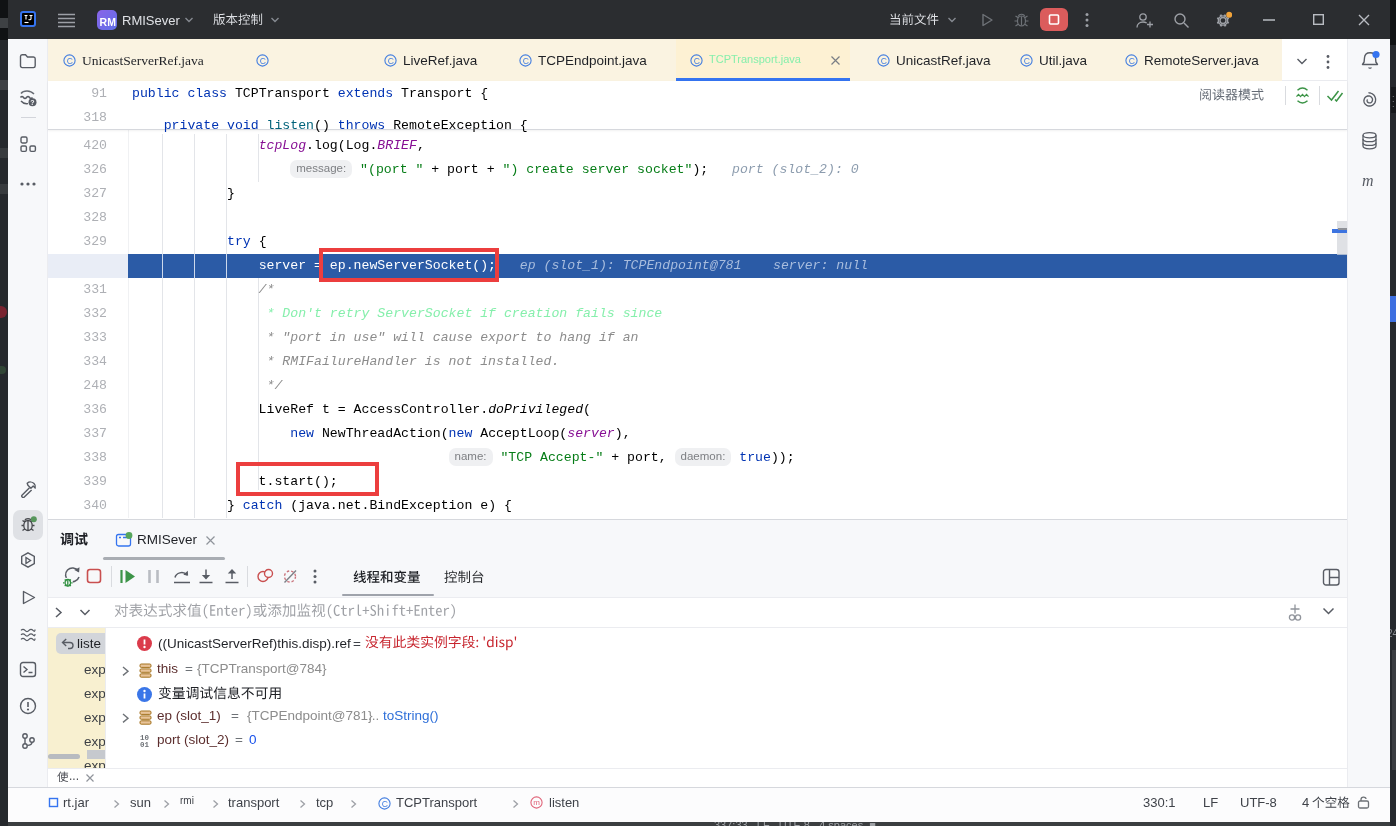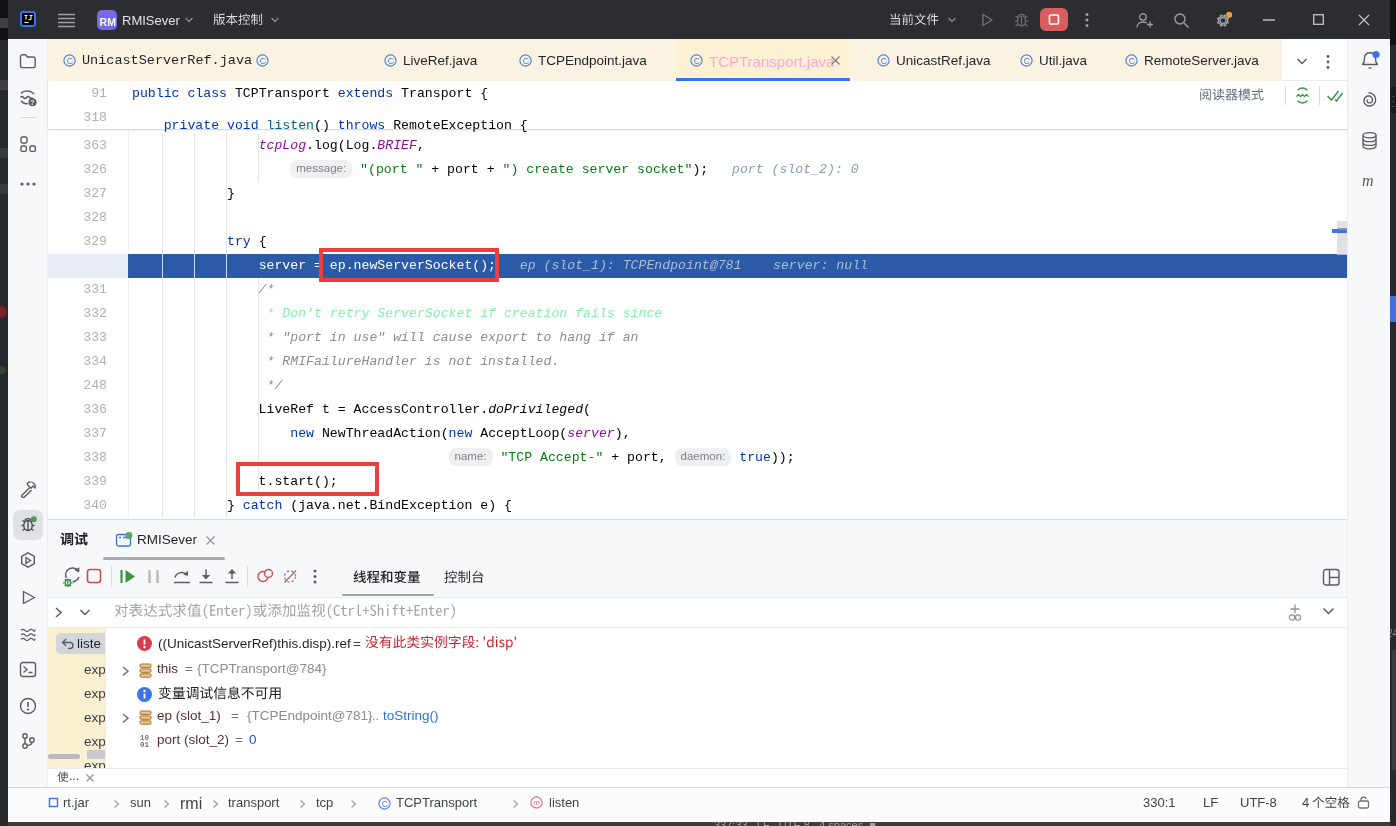--- a/index.html
+++ b/index.html
@@ -191,41 +191,41 @@
 <div style="position:absolute;left:1362px;top:172px;font-family:'Liberation Sans',sans-serif;font-size:16px;color:#585c64;white-space:pre;font-style:italic;font-family:'Liberation Serif',serif">m</div>
 <div style="position:absolute;left:48px;top:39px;width:1299px;height:42px;background:#faf3e1"></div>
 <div style="position:absolute;left:1330px;top:39px;width:17px;height:42px;background:#fff"></div>
 <div style="position:absolute;left:1282px;top:39px;width:65px;height:42px;background:#fff;border-bottom:1px solid #ebecf0"></div>
 <div style="position:absolute;left:676px;top:39px;width:174px;height:42px;background:#fdf1d3"></div>
 <div style="position:absolute;left:676px;top:78px;width:174px;height:3px;background:#3574f0"></div>
 <svg style="position:absolute;left:63px;top:54px;" width="13" height="13" viewBox="0 0 13 13" fill="none">
     <circle cx="6.5" cy="6.5" r="5.6" stroke="#437ee0" stroke-width="1.1"></circle>
     <text x="6.9" y="9.6" font-family="Liberation Sans" font-size="8.6" fill="#437ee0" text-anchor="middle">C</text>
   </svg>
-<div style="position:absolute;left:82px;top:52.5px;font-family:Liberation Mono, monospace;font-size:13.5px;color:#1f2126;white-space:pre;">UnicastServerRef.java</div>
+<div style="position:absolute;left:82px;top:52.5px;font-family:Liberation Serif, serif;font-size:13.5px;color:#1f2126;white-space:pre;">UnicastServerRef.java</div>
 <svg style="position:absolute;left:256px;top:54px;" width="13" height="13" viewBox="0 0 13 13" fill="none">
     <circle cx="6.5" cy="6.5" r="5.6" stroke="#437ee0" stroke-width="1.1"></circle>
     <text x="6.9" y="9.6" font-family="Liberation Sans" font-size="8.6" fill="#437ee0" text-anchor="middle">C</text>
   </svg>
 <div style="position:absolute;left:275px;top:52.5px;font-family:'Liberation Sans',sans-serif;font-size:13.5px;color:#5eead4;white-space:pre;margin-top:28px;">Target.java</div>
 <svg style="position:absolute;left:384px;top:54px;" width="13" height="13" viewBox="0 0 13 13" fill="none">
     <circle cx="6.5" cy="6.5" r="5.6" stroke="#437ee0" stroke-width="1.1"></circle>
     <text x="6.9" y="9.6" font-family="Liberation Sans" font-size="8.6" fill="#437ee0" text-anchor="middle">C</text>
   </svg>
 <div style="position:absolute;left:403px;top:52.5px;font-family:'Liberation Sans',sans-serif;font-size:13.5px;color:#1f2126;white-space:pre;">LiveRef.java</div>
 <svg style="position:absolute;left:519px;top:54px;" width="13" height="13" viewBox="0 0 13 13" fill="none">
     <circle cx="6.5" cy="6.5" r="5.6" stroke="#437ee0" stroke-width="1.1"></circle>
     <text x="6.9" y="9.6" font-family="Liberation Sans" font-size="8.6" fill="#437ee0" text-anchor="middle">C</text>
   </svg>
 <div style="position:absolute;left:538px;top:52.5px;font-family:'Liberation Sans',sans-serif;font-size:13.5px;color:#1f2126;white-space:pre;">TCPEndpoint.java</div>
 <svg style="position:absolute;left:690px;top:54px;" width="13" height="13" viewBox="0 0 13 13" fill="none">
     <circle cx="6.5" cy="6.5" r="5.6" stroke="#437ee0" stroke-width="1.1"></circle>
     <text x="6.9" y="9.6" font-family="Liberation Sans" font-size="8.6" fill="#437ee0" text-anchor="middle">C</text>
   </svg>
-<div style="position:absolute;left:709px;top:52.5px;font-family:'Liberation Sans',sans-serif;font-size:15px;color:#f9a8d4;white-space:pre;">TCPTransport.java</div>
+<div style="position:absolute;left:709px;top:52.5px;font-family:'Liberation Sans',sans-serif;font-size:11px;color:#86efac;white-space:pre;">TCPTransport.java</div>
 <svg style="position:absolute;left:877px;top:54px;" width="13" height="13" viewBox="0 0 13 13" fill="none">
     <circle cx="6.5" cy="6.5" r="5.6" stroke="#437ee0" stroke-width="1.1"></circle>
     <text x="6.9" y="9.6" font-family="Liberation Sans" font-size="8.6" fill="#437ee0" text-anchor="middle">C</text>
   </svg>
 <div style="position:absolute;left:896px;top:52.5px;font-family:'Liberation Sans',sans-serif;font-size:13.5px;color:#1f2126;white-space:pre;">UnicastRef.java</div>
 <svg style="position:absolute;left:1020px;top:54px;" width="13" height="13" viewBox="0 0 13 13" fill="none">
     <circle cx="6.5" cy="6.5" r="5.6" stroke="#437ee0" stroke-width="1.1"></circle>
     <text x="6.9" y="9.6" font-family="Liberation Sans" font-size="8.6" fill="#437ee0" text-anchor="middle">C</text>
   </svg>
 <div style="position:absolute;left:1039px;top:52.5px;font-family:'Liberation Sans',sans-serif;font-size:13.5px;color:#1f2126;white-space:pre;">Util.java</div>
@@ -272,21 +272,21 @@
       <path d="M4.5 14.8c3 2.6 7 2.6 10 0"></path>
     </g>
   </svg>
 <div style="position:absolute;left:1319px;top:86px;width:1px;height:19px;background:#d9dbdf"></div>
 <svg style="position:absolute;left:1326px;top:89px;" width="18" height="13" viewBox="0 0 18 13" fill="none">
     <g stroke="#3c9447" stroke-width="1.5">
       <path d="M1.5 7l4 4 7-9"></path>
       <path d="M9 10.5l1.5 1.5 6-8"></path>
     </g>
   </svg>
-<div style="position:absolute;left:0px;top:134px;width:107px;text-align:right;font-family:'Liberation Mono',monospace;font-size:13.2px;line-height:24px;white-space:pre;color:#aeb0b5">363</div>
+<div style="position:absolute;left:0px;top:134px;width:107px;text-align:right;font-family:'Liberation Mono',monospace;font-size:13.2px;line-height:24px;white-space:pre;color:#aeb0b5">420</div>
 <div style="position:absolute;left:0px;top:158px;width:107px;text-align:right;font-family:'Liberation Mono',monospace;font-size:13.2px;line-height:24px;white-space:pre;color:#aeb0b5">326</div>
 <div style="position:absolute;left:0px;top:182px;width:107px;text-align:right;font-family:'Liberation Mono',monospace;font-size:13.2px;line-height:24px;white-space:pre;color:#aeb0b5">327</div>
 <div style="position:absolute;left:0px;top:206px;width:107px;text-align:right;font-family:'Liberation Mono',monospace;font-size:13.2px;line-height:24px;white-space:pre;color:#aeb0b5">328</div>
 <div style="position:absolute;left:0px;top:230px;width:107px;text-align:right;font-family:'Liberation Mono',monospace;font-size:13.2px;line-height:24px;white-space:pre;color:#aeb0b5">329</div>
 <div style="position:absolute;left:0px;top:278px;width:107px;text-align:right;font-family:'Liberation Mono',monospace;font-size:13.2px;line-height:24px;white-space:pre;color:#aeb0b5">331</div>
 <div style="position:absolute;left:0px;top:302px;width:107px;text-align:right;font-family:'Liberation Mono',monospace;font-size:13.2px;line-height:24px;white-space:pre;color:#aeb0b5">332</div>
 <div style="position:absolute;left:0px;top:326px;width:107px;text-align:right;font-family:'Liberation Mono',monospace;font-size:13.2px;line-height:24px;white-space:pre;color:#aeb0b5">333</div>
 <div style="position:absolute;left:0px;top:350px;width:107px;text-align:right;font-family:'Liberation Mono',monospace;font-size:13.2px;line-height:24px;white-space:pre;color:#aeb0b5">334</div>
 <div style="position:absolute;left:0px;top:374px;width:107px;text-align:right;font-family:'Liberation Mono',monospace;font-size:13.2px;line-height:24px;white-space:pre;color:#aeb0b5">248</div>
 <div style="position:absolute;left:0px;top:398px;width:107px;text-align:right;font-family:'Liberation Mono',monospace;font-size:13.2px;line-height:24px;white-space:pre;color:#aeb0b5">336</div>
@@ -513,21 +513,21 @@
     <rect x="1.5" y="1.5" width="8" height="8" stroke="#3574f0" stroke-width="1.4"></rect>
   </svg>
 <div style="position:absolute;left:63px;top:795px;font-family:'Liberation Sans';font-size:13px;color:#3f4249;white-space:pre;">rt.jar</div>
 <svg style="position:absolute;left:113px;top:799px;" width="7" height="9" viewBox="0 0 7 9" fill="none">
     <path d="M1.5 1.5l4 3.5-4 3.5" stroke="#9da0a6" stroke-width="1.3"></path>
   </svg>
 <div style="position:absolute;left:130px;top:795px;font-family:'Liberation Sans';font-size:13px;color:#3f4249;white-space:pre;">sun</div>
 <svg style="position:absolute;left:163px;top:799px;" width="7" height="9" viewBox="0 0 7 9" fill="none">
     <path d="M1.5 1.5l4 3.5-4 3.5" stroke="#9da0a6" stroke-width="1.3"></path>
   </svg>
-<div style="position:absolute;left:180px;top:795px;font-family:'Liberation Sans';font-size:16px;color:#3f4249;white-space:pre;">rmi</div>
+<div style="position:absolute;left:180px;top:795px;font-family:'Liberation Sans';font-size:10px;color:#3f4249;white-space:pre;">rmi</div>
 <svg style="position:absolute;left:212px;top:799px;" width="7" height="9" viewBox="0 0 7 9" fill="none">
     <path d="M1.5 1.5l4 3.5-4 3.5" stroke="#9da0a6" stroke-width="1.3"></path>
   </svg>
 <div style="position:absolute;left:228px;top:795px;font-family:'Liberation Sans';font-size:13px;color:#3f4249;white-space:pre;">transport</div>
 <svg style="position:absolute;left:299px;top:799px;" width="7" height="9" viewBox="0 0 7 9" fill="none">
     <path d="M1.5 1.5l4 3.5-4 3.5" stroke="#9da0a6" stroke-width="1.3"></path>
   </svg>
 <div style="position:absolute;left:316px;top:795px;font-family:'Liberation Sans';font-size:13px;color:#3f4249;white-space:pre;">tcp</div>
 <svg style="position:absolute;left:350px;top:799px;" width="7" height="9" viewBox="0 0 7 9" fill="none">
     <path d="M1.5 1.5l4 3.5-4 3.5" stroke="#9da0a6" stroke-width="1.3"></path>

